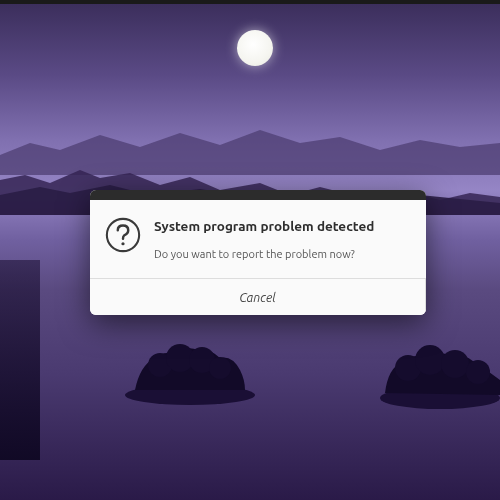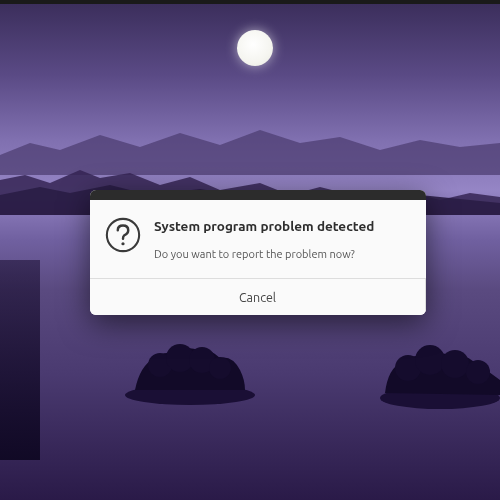--- a/index.html
+++ b/index.html
@@ -149,20 +149,21 @@
     .dialog-button {
       flex: 1;
       padding: 11px 0;
       text-align: center;
       font-size: 12.5px;
       color: #444;
       background: #fafafa;
       cursor: pointer;
       border: none;
       font-family: inherit;
+      font-style: italic;
     }
     .dialog-button:first-child {
       border-right: 1px solid #ddd;
     }
   </style>
 </head>
 <body>
 
 <div class="top-bar"></div>
 

